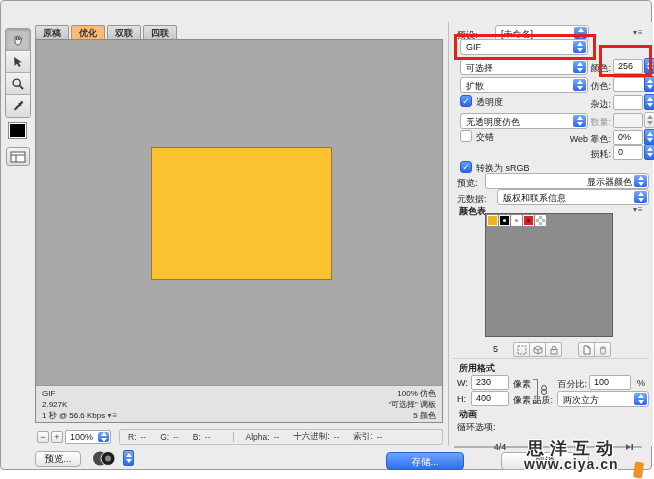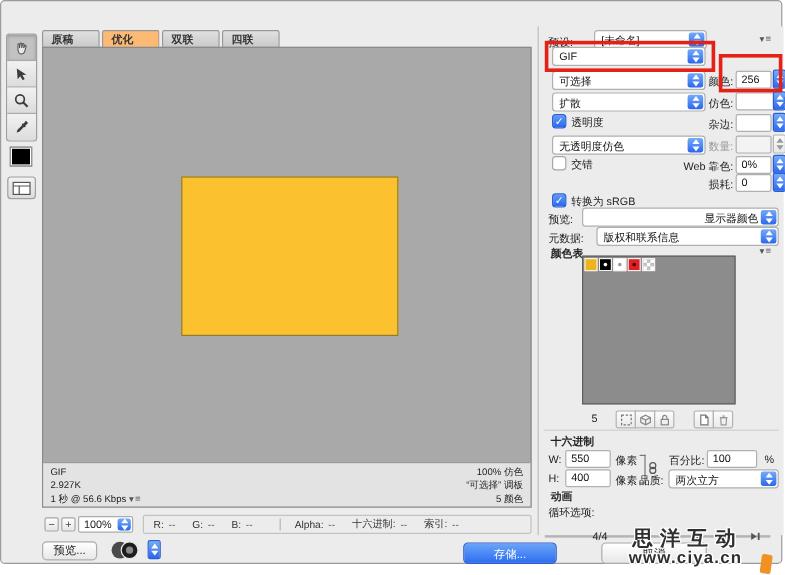--- a/index.html
+++ b/index.html
@@ -22,21 +22,21 @@
     border-bottom:1px solid #aaa; background:linear-gradient(#f2f2f2,#dcdcdc); }
   .tool:last-child { border-bottom:none; }
   .tool.sel { background:#c2c2c2; box-shadow:inset 0 1px 3px rgba(0,0,0,.25); }
   .eyeswatch { position:absolute; left:8px; top:122px; width:17px; height:15px;
     background:#000; border:1px solid #fff; outline:1px solid #8a8a8a; }
   .slicebtn { position:absolute; left:5px; top:146px; width:24px; height:19px;
     border:1px solid #9f9f9f; border-radius:3px; background:linear-gradient(#f2f2f2,#dcdcdc);
     display:flex; align-items:center; justify-content:center; }
   
   .tabs { position:absolute; left:34px; top:24px; height:15px; display:flex; gap:2px; }
-  .tab { font-size:9px; font-weight:bold; color:#333; padding:1px 21px 0 7px;
+  .tab { font-size:9px; font-weight:bold; color:#333; padding:1px 7px 0 7px;
     background:linear-gradient(#e0e0e0,#c9c9c9); border:1px solid #979797;
     border-radius:2px 2px 0 0; }
   .tab.active { background:#fdba74; border-bottom-color:#d6d6d6; }
   
   .canvas { position:absolute; left:34px; top:38px; width:408px; height:384px;
     border:1px solid #8a8a8a; background:#a9a9a9; }
   .artwork { position:absolute; left:115px; top:107px; width:181px; height:133px;
     border:1px solid #8d7c31; }
   .infobar { position:absolute; left:0; right:0; bottom:0; height:37px;
     background:#e3e3e3; border-top:1px solid #9a9a9a; padding:2px 6px;
@@ -399,24 +399,24 @@
       <div class="cell">
         <svg width="10" height="10" viewBox="0 0 10 10">
             <path d="M2.5 3h5l-.5 6h-4z" fill="none" stroke="#999"></path>
             <line x1="1.8" y1="3" x2="8.2" y2="3" stroke="#999"></line>
             <line x1="4" y1="1.8" x2="6" y2="1.8" stroke="#999"></line>
           </svg>
       </div>
     </div>
 
     <div class="divline" style="top:336px;"></div>
-    <div class="hdr" style="left:10px;top:340px;">十六进制</div>
+    <div class="hdr" style="left:10px;top:340px;">所用格式</div>
 
     <div class="lbl" style="left:8px;top:356px;">W:</div>
-    <div class="field" style="left:22px;top:353px;width:38px;">550</div>
+    <div class="field" style="left:22px;top:353px;width:38px;">230</div>
     <div class="lbl" style="left:64px;top:356px;">像素</div>
     <div class="lbl r" style="left:104px;top:356px;width:34px;">百分比:</div>
     <div class="field" style="left:140px;top:353px;width:42px;">100</div>
     <div class="lbl" style="left:188px;top:356px;">%</div>
 
     <div class="lbl" style="left:8px;top:372px;">H:</div>
     <div class="field" style="left:22px;top:369px;width:38px;">400</div>
     <div class="lbl" style="left:64px;top:372px;">像素</div>
     <div class="bracket" style="left:84px;top:357px;"></div>
     <div class="chain" style="left:92px;top:363px;">

